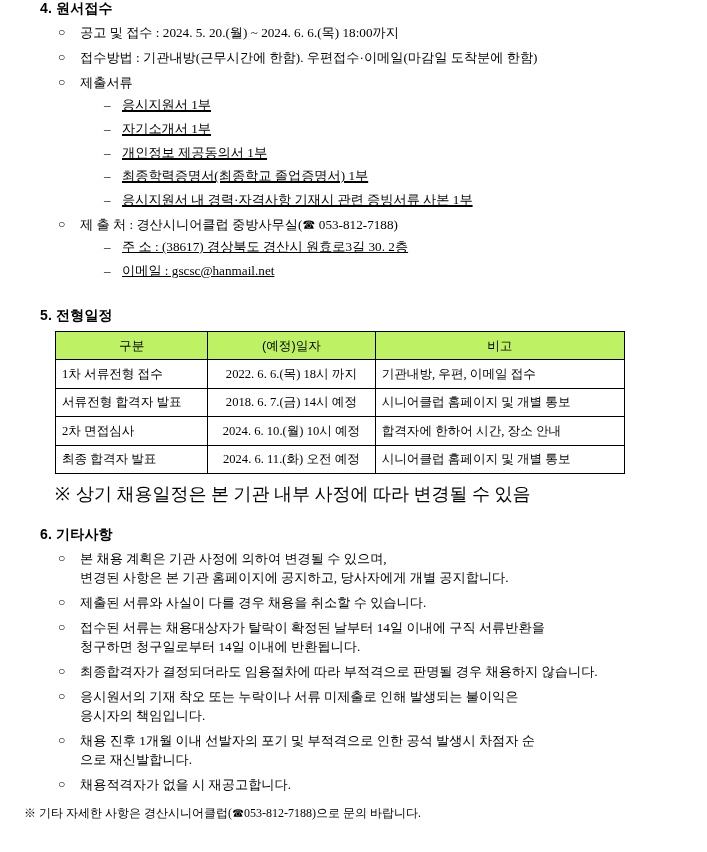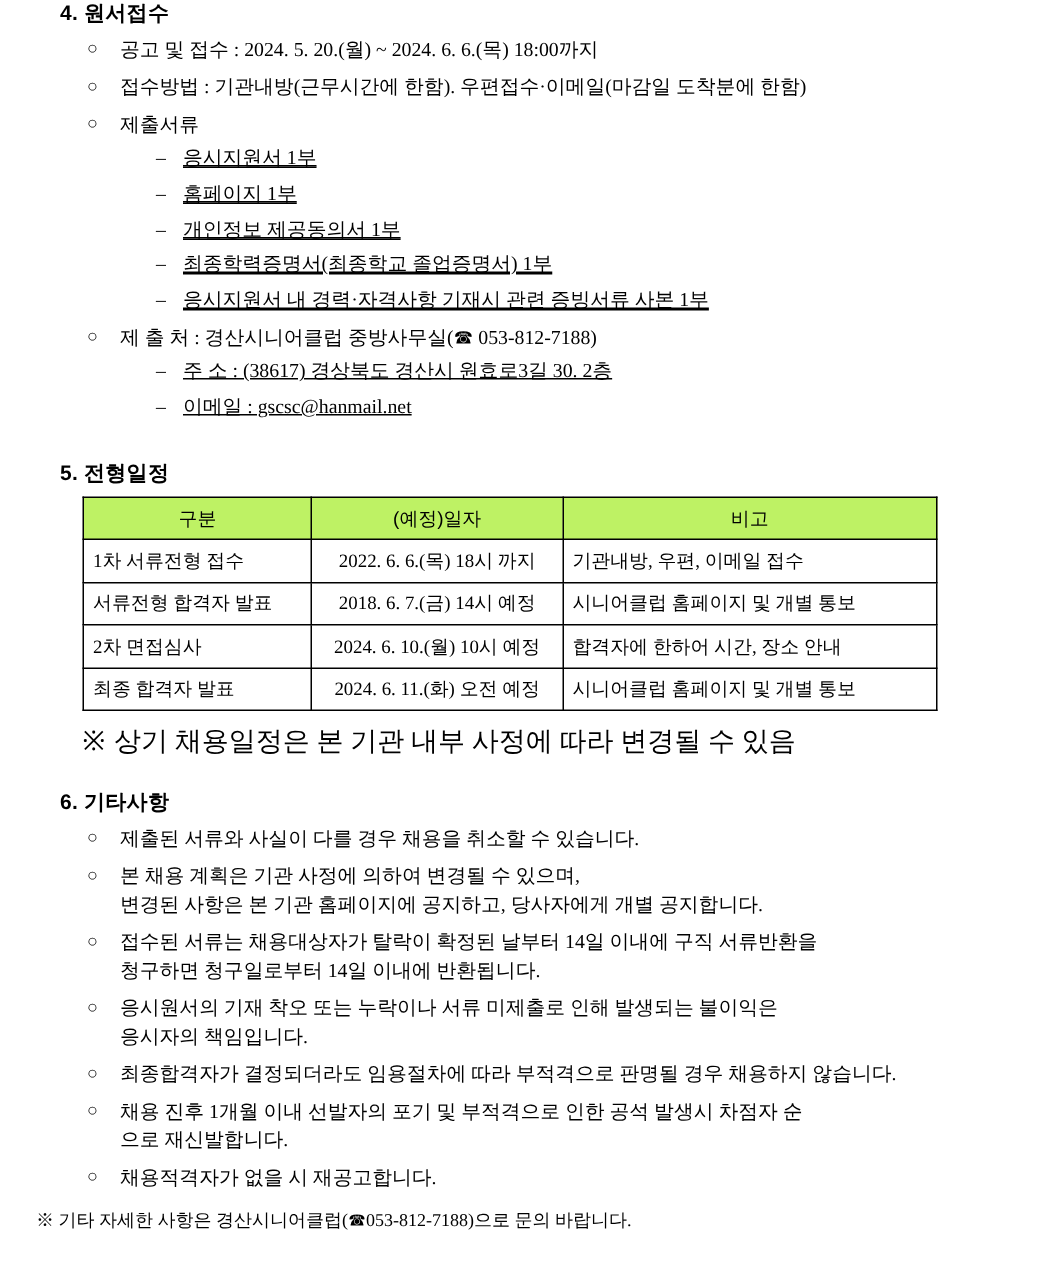--- a/index.html
+++ b/index.html
@@ -132,21 +132,21 @@
       <li>
         <span>공고 및 접수 : 2024. 5. 20.(월) ~ 2024. 6. 6.(목) 18:00까지</span>
       </li>
       <li>
         <span>접수방법 : 기관내방(근무시간에 한함). 우편접수·이메일(마감일 도착분에 한함)</span>
       </li>
       <li>
         <span>제출서류</span>
         <ul class="dash">
           <li><span class="uline">응시지원서 1부</span></li>
-          <li><span class="uline">홈페이지 1부</span></li>
+          <li><span class="uline">자기소개서 1부</span></li>
           <li><span class="uline">개인정보 제공동의서 1부</span></li>
           <li><span class="uline">최종학력증명서(최종학교 졸업증명서) 1부</span></li>
           <li><span class="uline">응시지원서 내 경력·자격사항 기재시 관련 증빙서류 사본 1부</span></li>
         </ul>
       </li>
       <li>
         <span>제 출 처 : 경산시니어클럽 중방사무실(☎ 053-812-7188)</span>
         <ul class="dash">
           <li><span>주   소 : (38617) 경상북도 경산시 원효로3길 30. 2층</span></li>
           <li><span>이메일 : gscsc@hanmail.net</span></li>
@@ -200,36 +200,36 @@
   </div>
 
   <div class="sec-gap"></div>
 
   <div class="block">
     <div class="sec-title">
       <span class="num">6.</span><span>기타사항</span>
     </div>
     <ul class="circ">
       <li>
-        <span>제출된 서류와 사실이 다를 경우 채용을 취소할 수 있습니다.</span>
-      </li>
-      <li>
         <span>본 채용 계획은 기관 사정에 의하여 변경될 수 있으며,</span>
         <span class="cont">변경된 사항은 본 기관 홈페이지에 공지하고, 당사자에게 개별 공지합니다.</span>
       </li>
       <li>
+        <span>제출된 서류와 사실이 다를 경우 채용을 취소할 수 있습니다.</span>
+      </li>
+      <li>
         <span>접수된 서류는 채용대상자가 탈락이 확정된 날부터 14일 이내에 구직 서류반환을</span>
         <span class="cont">청구하면 청구일로부터 14일 이내에 반환됩니다.</span>
       </li>
       <li>
+        <span>최종합격자가 결정되더라도 임용절차에 따라 부적격으로 판명될 경우 채용하지 않습니다.</span>
+      </li>
+      <li>
         <span>응시원서의 기재 착오 또는 누락이나 서류 미제출로 인해 발생되는 불이익은</span>
         <span class="cont">응시자의 책임입니다.</span>
-      </li>
-      <li>
-        <span>최종합격자가 결정되더라도 임용절차에 따라 부적격으로 판명될 경우 채용하지 않습니다.</span>
       </li>
       <li>
         <span>채용 진후 1개월 이내 선발자의 포기 및 부적격으로 인한 공석 발생시 차점자 순</span>
         <span class="cont">으로 재신발합니다.</span>
       </li>
       <li>
         <span>채용적격자가 없을 시 재공고합니다.</span>
       </li>
     </ul>
     <div class="footnote">※ 기타 자세한 사항은 경산시니어클럽(☎053-812-7188)으로 문의 바랍니다.</div>

